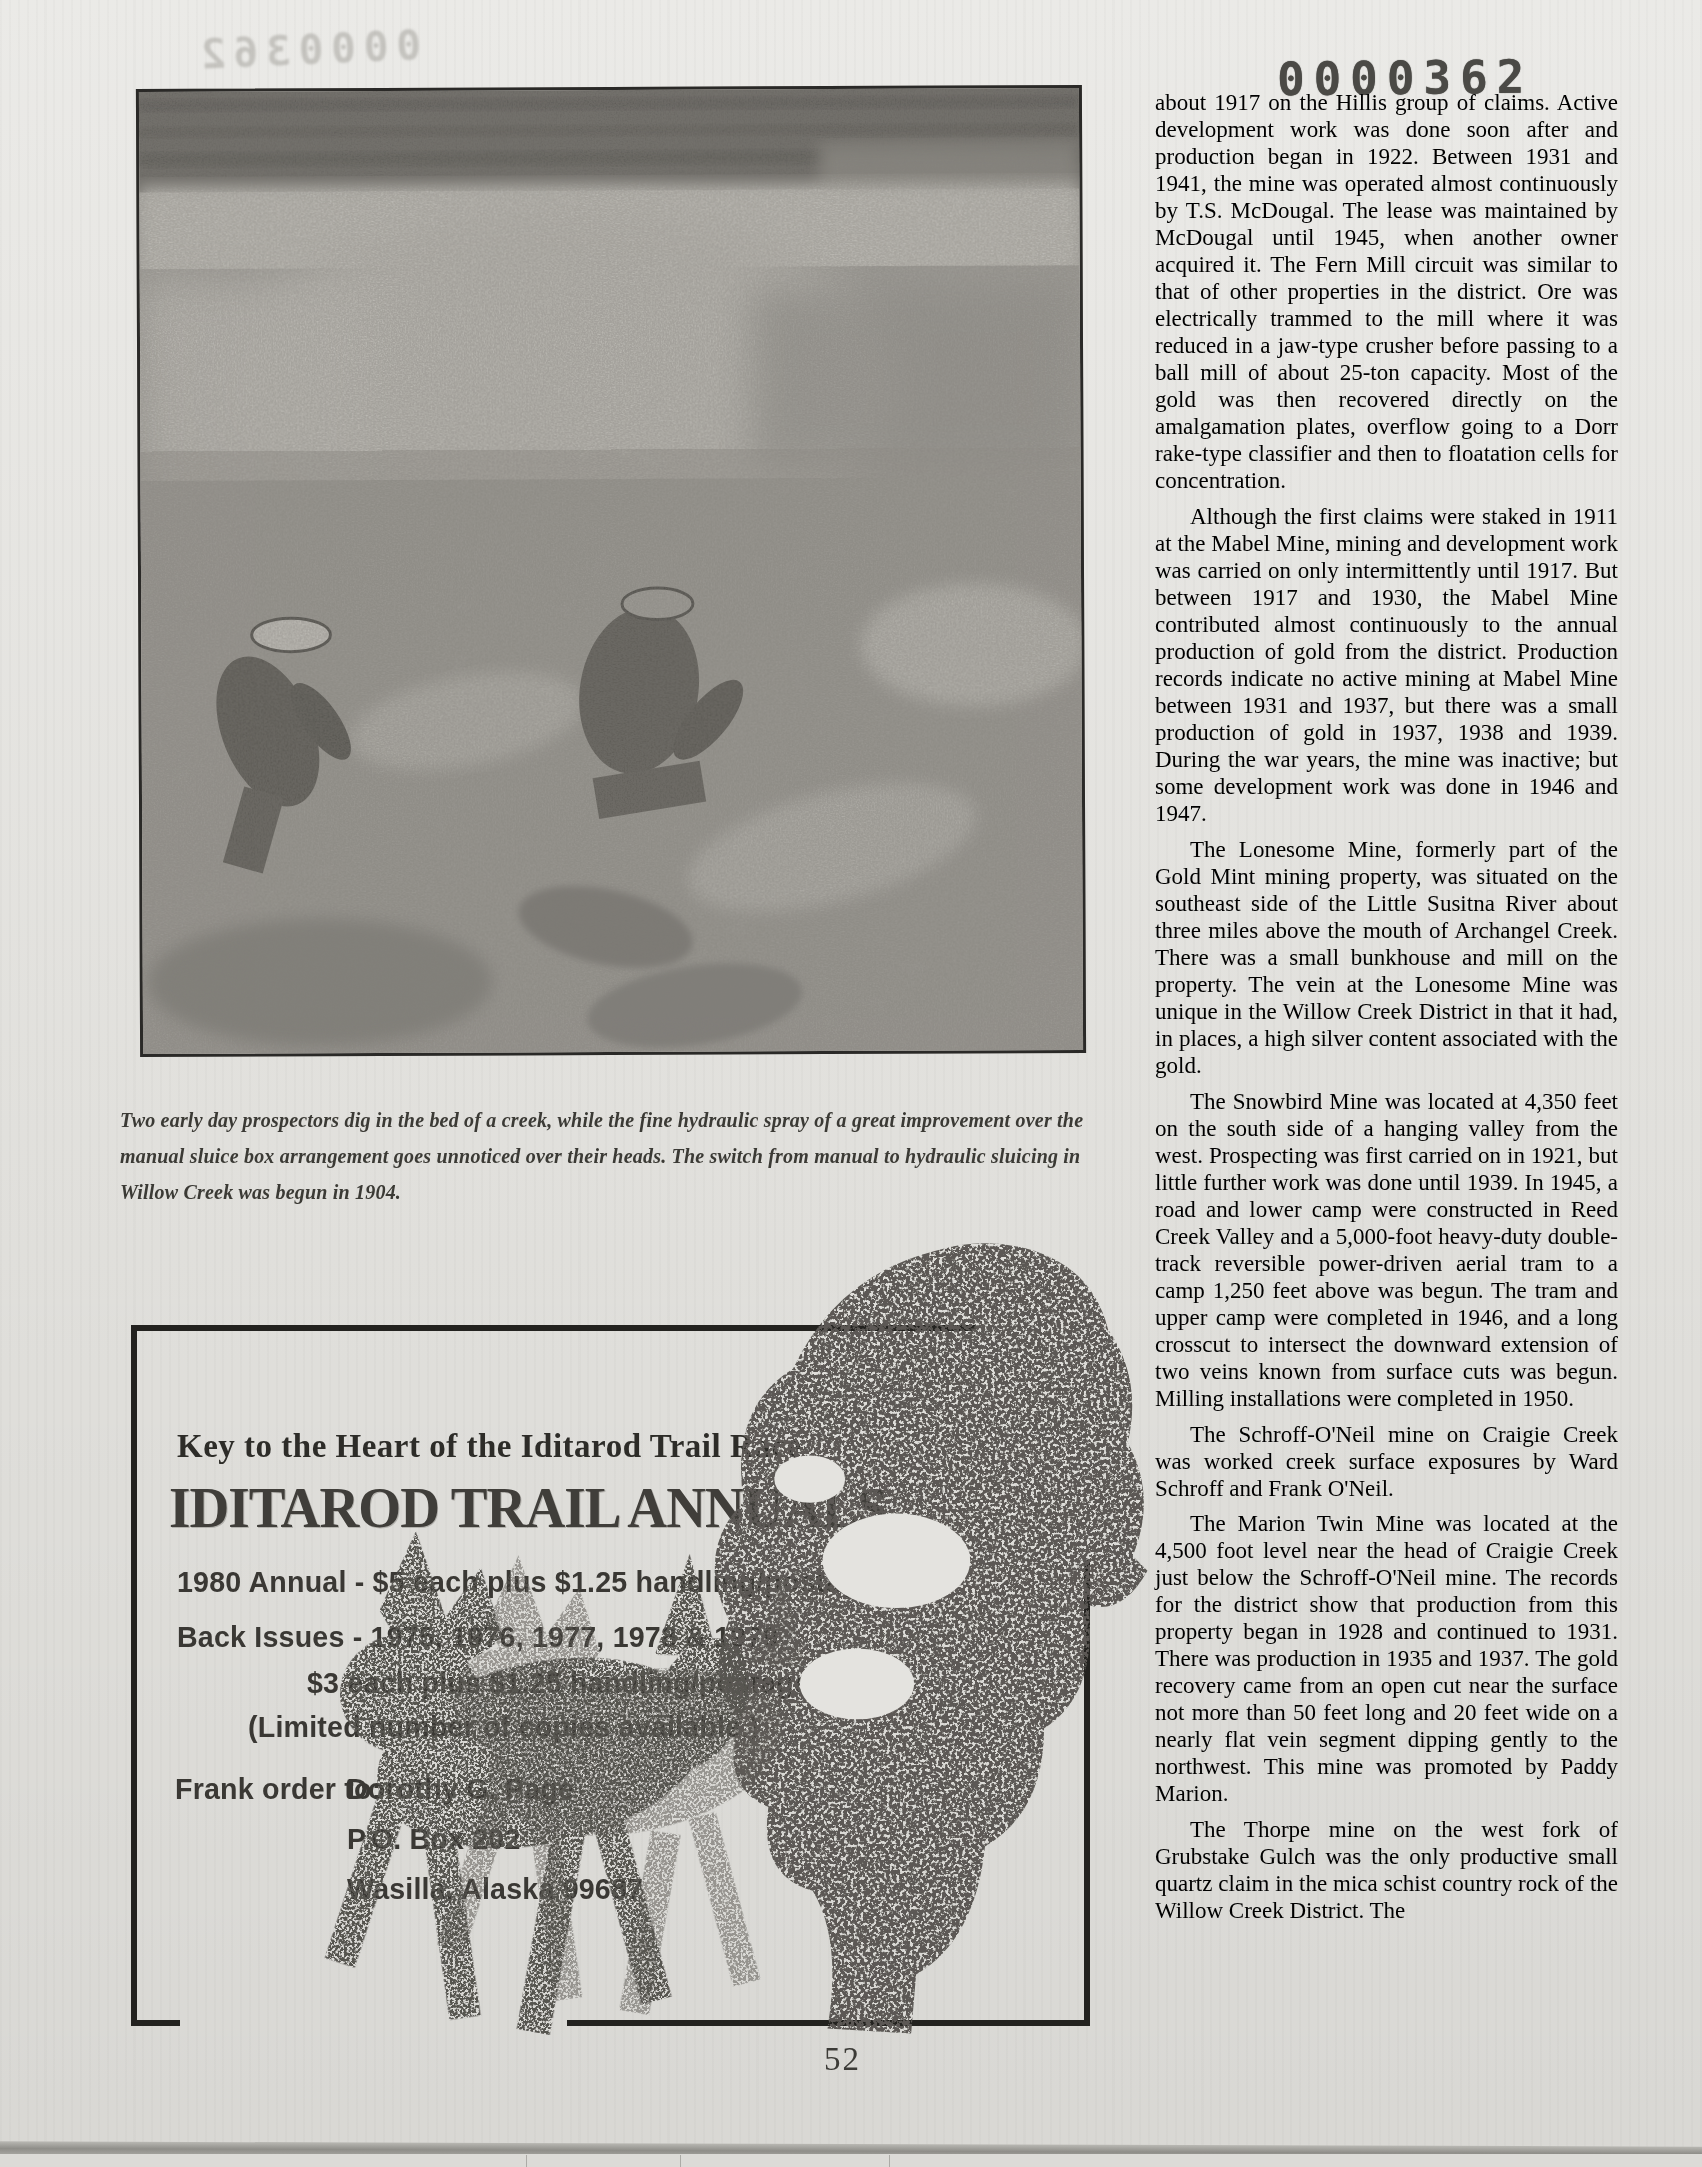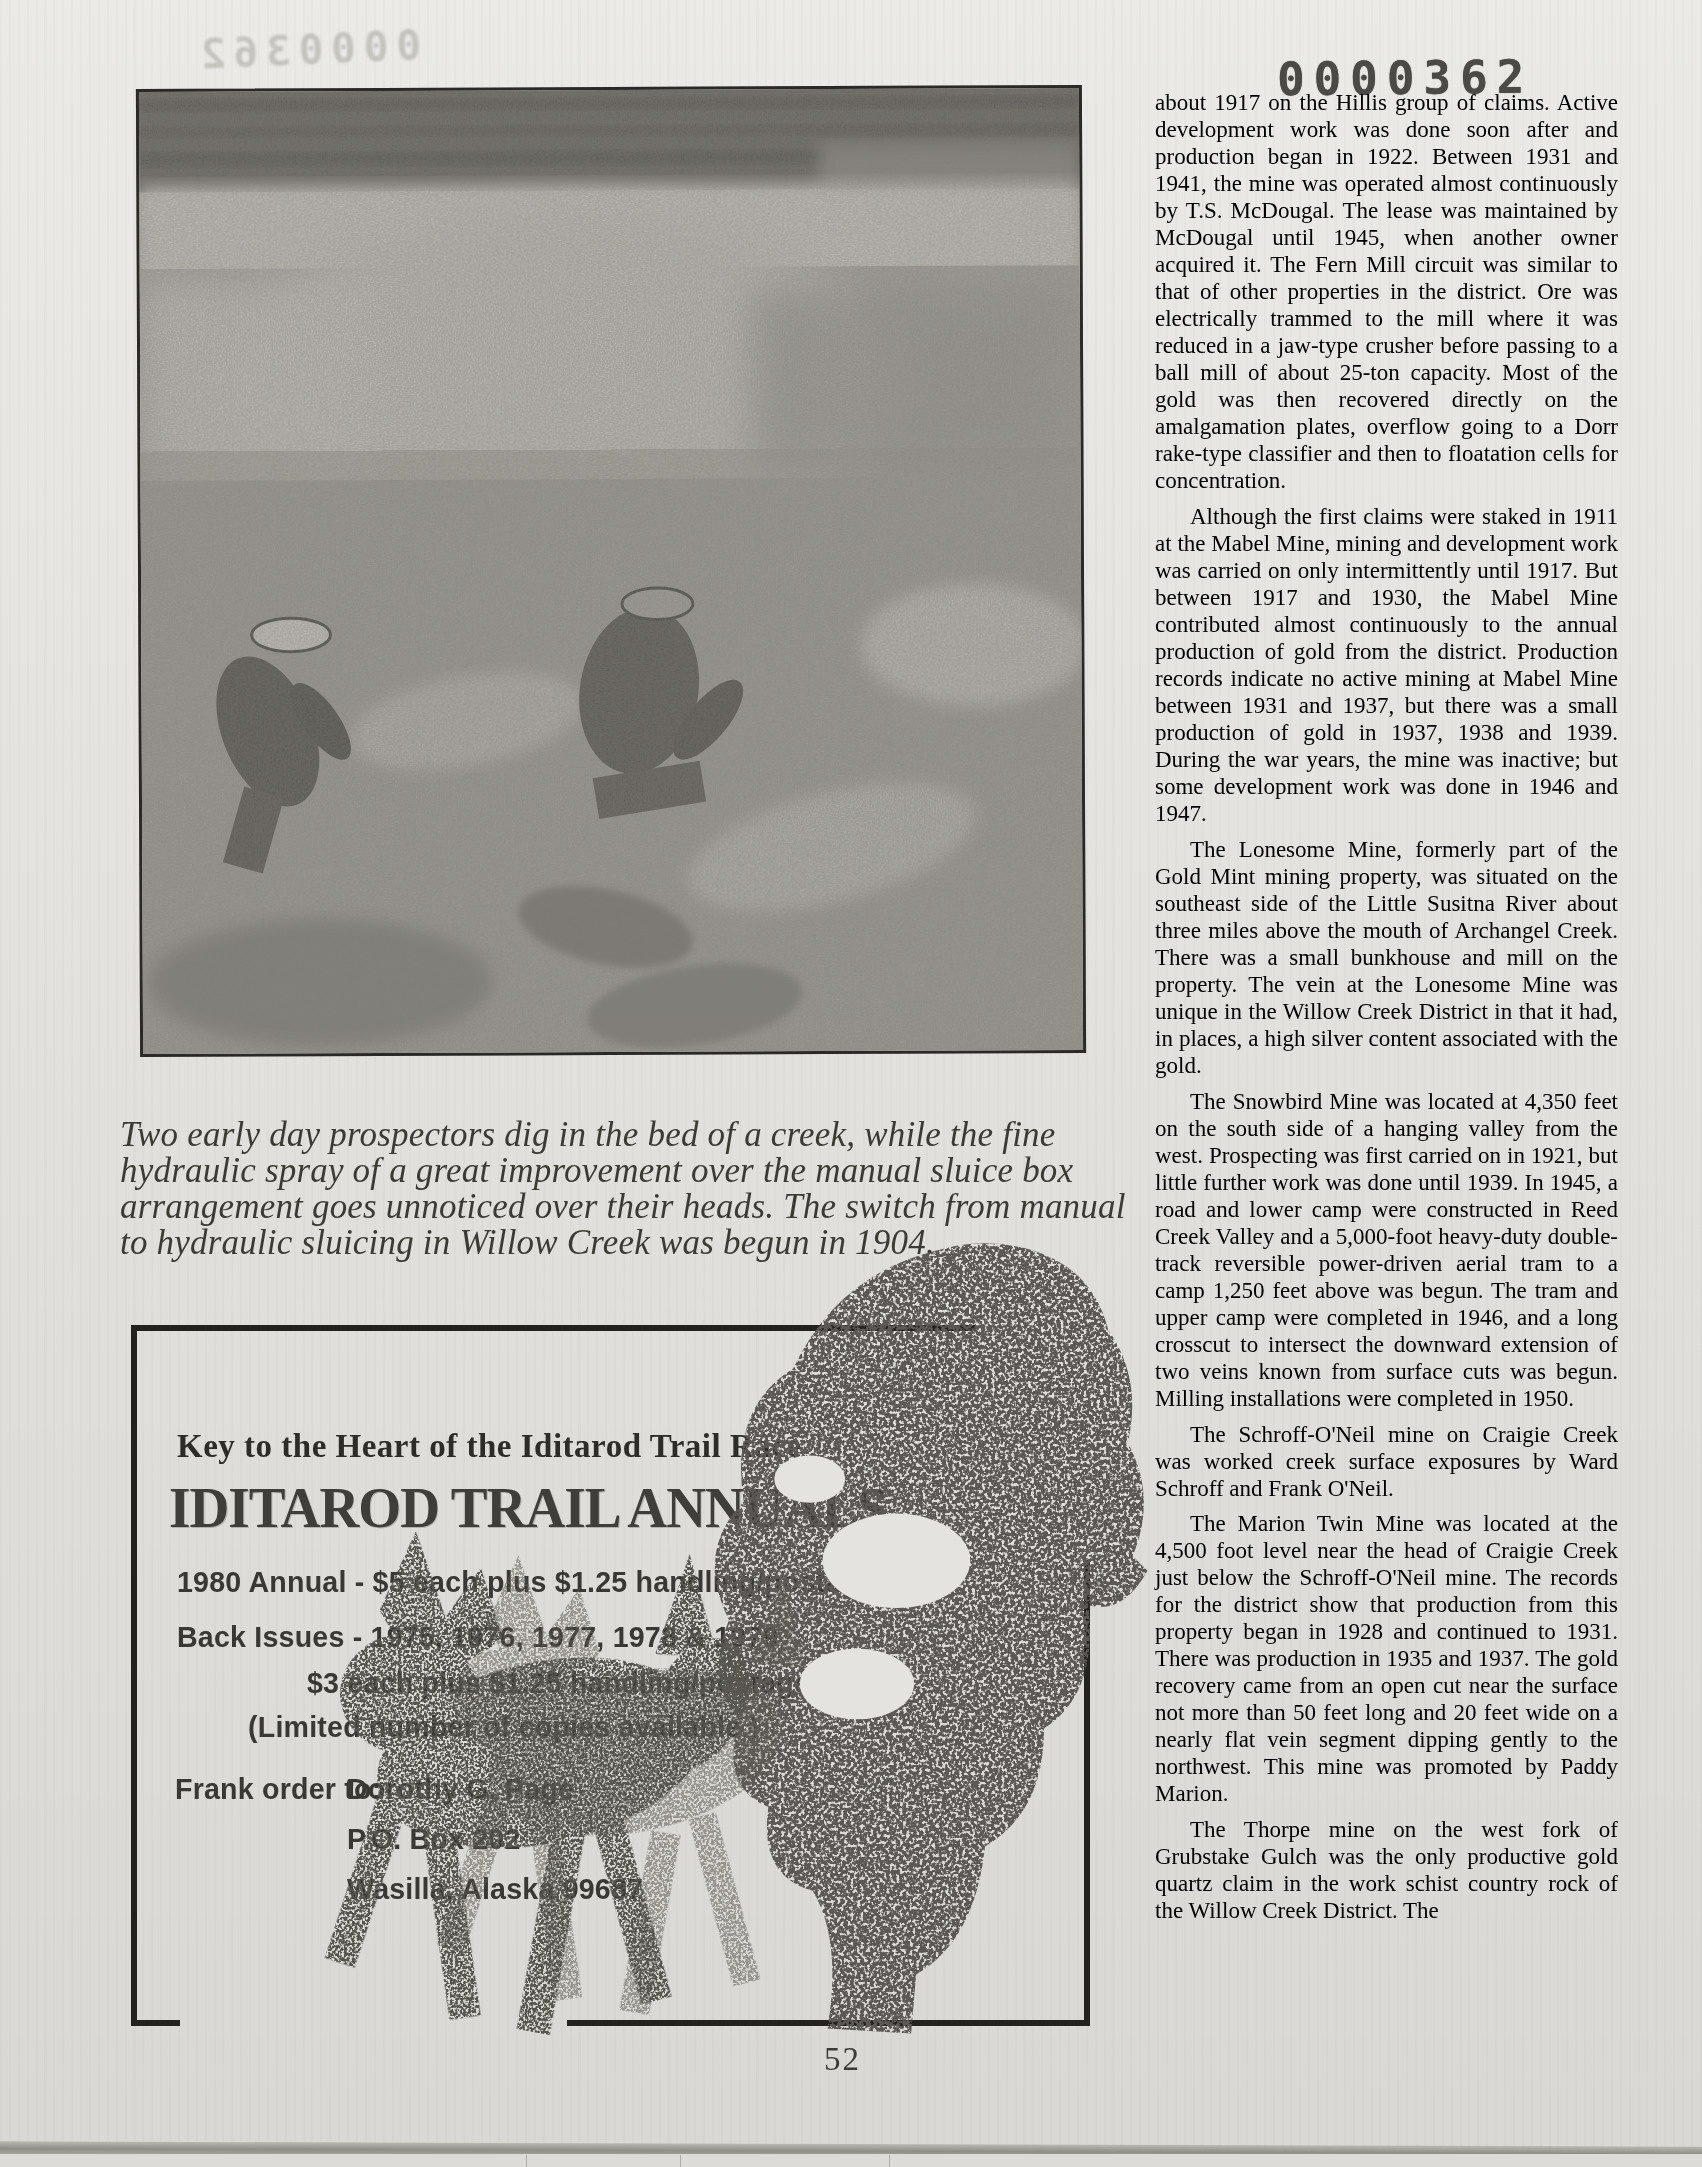--- a/index.html
+++ b/index.html
@@ -18,22 +18,23 @@
   
   .photo{
     position:absolute;left:138px;top:87px;width:940px;height:962px;
     border:3.9px solid #2a2927;background:#b4b2ad;
     transform:rotate(-0.25deg);
   }
   .photo svg{display:block;width:100%;height:100%;}
   
   .caption{
     position:absolute;left:120px;top:1082px;width:1007px;
-    font-style:italic;font-size:35px;line-height:36px;color:#3b3a35;
+    font-style:italic;font-size:20px;line-height:36px;color:#3b3a35;
     letter-spacing:0.2px;
+    font-weight:bold;
   }
   
   .article{
     position:absolute;left:1155px;top:89px;width:463px;
     font-size:23px;line-height:27px;text-align:justify;color:#000000;
   }
   .article p{margin:0 0 8.9px 0;text-indent:35px;}
   .article p.first{text-indent:0;}
   
   .stamp{
@@ -230,21 +231,21 @@
   </g>
 </svg>
 
 <div class="article">
   <p class="first">about 1917 on the Hillis group of claims. Active development work was done soon after and production began in 1922. Between 1931 and 1941, the mine was operated almost continuously by T.S. McDougal. The lease was maintained by McDougal until 1945, when another owner acquired it. The Fern Mill circuit was similar to that of other properties in the district. Ore was electrically trammed to the mill where it was reduced in a jaw-type crusher before passing to a ball mill of about 25-ton capacity. Most of the gold was then recovered directly on the amalgamation plates, overflow going to a Dorr rake-type classifier and then to floatation cells for concentration.</p>
   <p>Although the first claims were staked in 1911 at the Mabel Mine, mining and development work was carried on only intermittently until 1917. But between 1917 and 1930, the Mabel Mine contributed almost continuously to the annual production of gold from the district. Production records indicate no active mining at Mabel Mine between 1931 and 1937, but there was a small production of gold in 1937, 1938 and 1939. During the war years, the mine was inactive; but some development work was done in 1946 and 1947.</p>
   <p>The Lonesome Mine, formerly part of the Gold Mint mining property, was situated on the southeast side of the Little Susitna River about three miles above the mouth of Archangel Creek. There was a small bunkhouse and mill on the property. The vein at the Lonesome Mine was unique in the Willow Creek District in that it had, in places, a high silver content associated with the gold.</p>
   <p>The Snowbird Mine was located at 4,350 feet on the south side of a hanging valley from the west. Prospecting was first carried on in 1921, but little further work was done until 1939. In 1945, a road and lower camp were constructed in Reed Creek Valley and a 5,000-foot heavy-duty double-track reversible power-driven aerial tram to a camp 1,250 feet above was begun. The tram and upper camp were completed in 1946, and a long crosscut to intersect the downward extension of two veins known from surface cuts was begun. Milling installations were completed in 1950.</p>
   <p>The Schroff-O'Neil mine on Craigie Creek was worked creek surface exposures by Ward Schroff and Frank O'Neil.</p>
   <p>The Marion Twin Mine was located at the 4,500 foot level near the head of Craigie Creek just below the Schroff-O'Neil mine. The records for the district show that production from this property began in 1928 and continued to 1931. There was production in 1935 and 1937. The gold recovery came from an open cut near the surface not more than 50 feet long and 20 feet wide on a nearly flat vein segment dipping gently to the northwest. This mine was promoted by Paddy Marion.</p>
-  <p>The Thorpe mine on the west fork of Grubstake Gulch was the only productive gold quartz claim in the work schist country rock of the Willow Creek District. The</p>
+  <p>The Thorpe mine on the west fork of Grubstake Gulch was the only productive small quartz claim in the mica schist country rock of the Willow Creek District. The</p>
 </div>
 
 <div class="page-number">52</div>
 
 <div class="scan-edge"></div>
 <div class="scan-below"></div>
 <div class="hairline hl1"></div>
 <div class="hairline hl2"></div>
 <div class="hairline hl3"></div>
 

